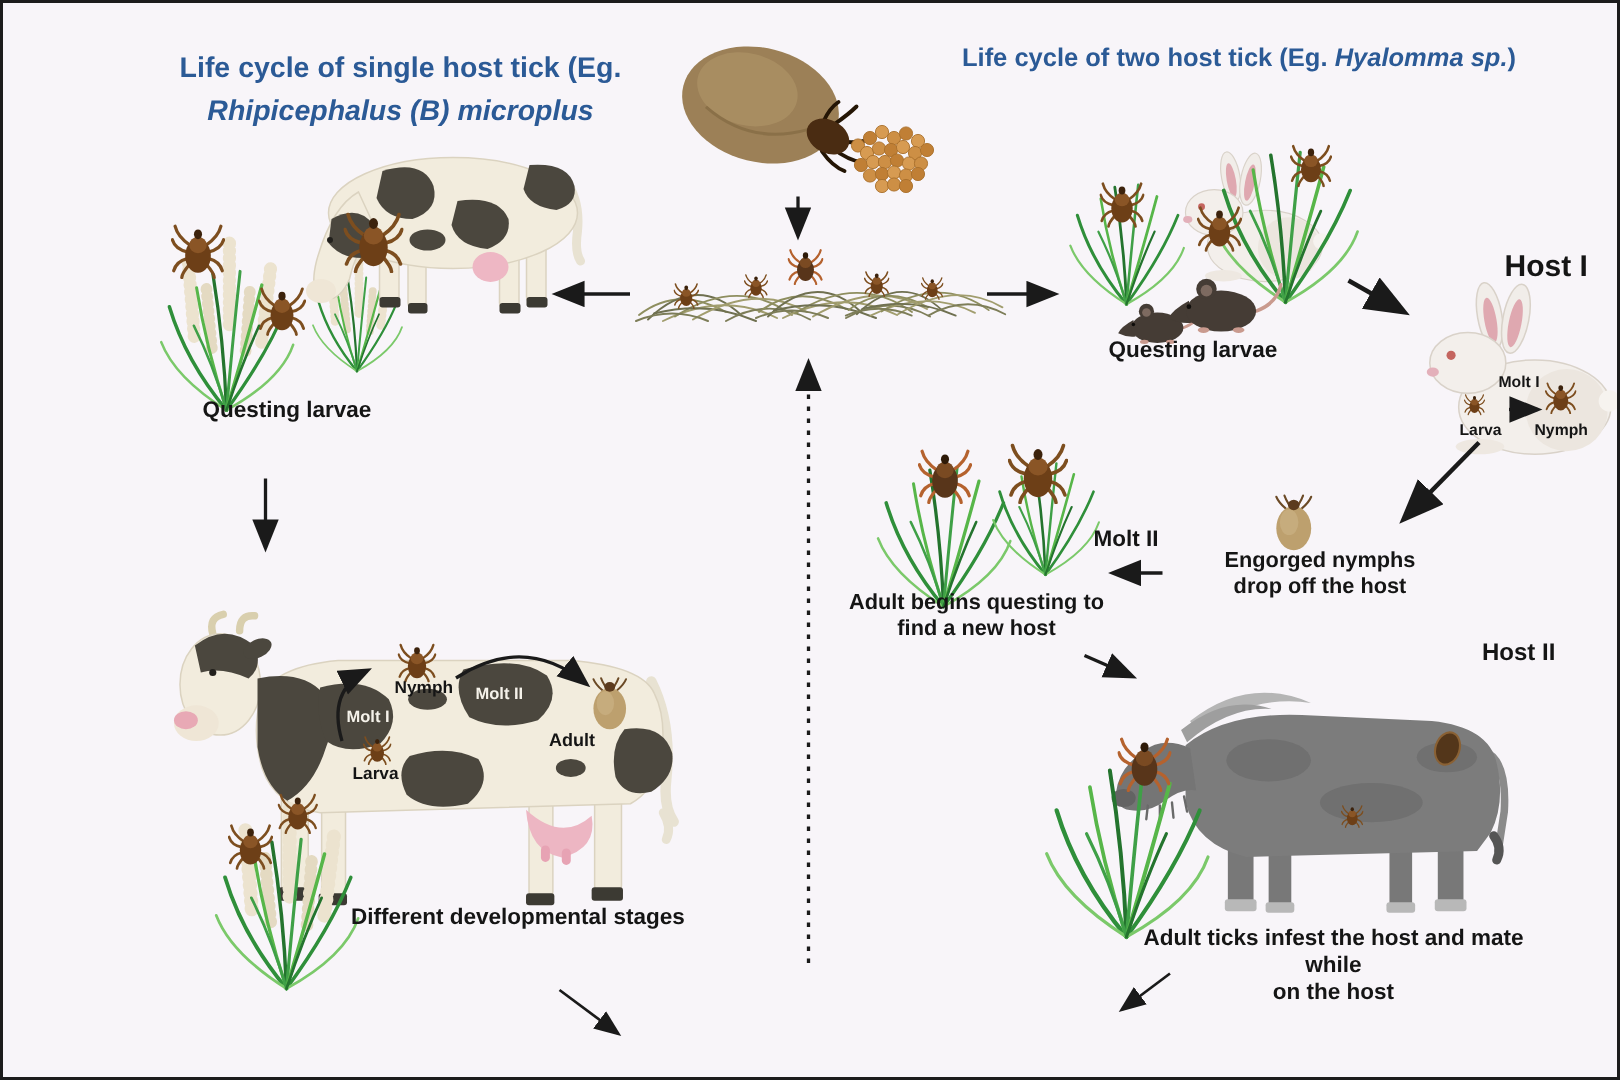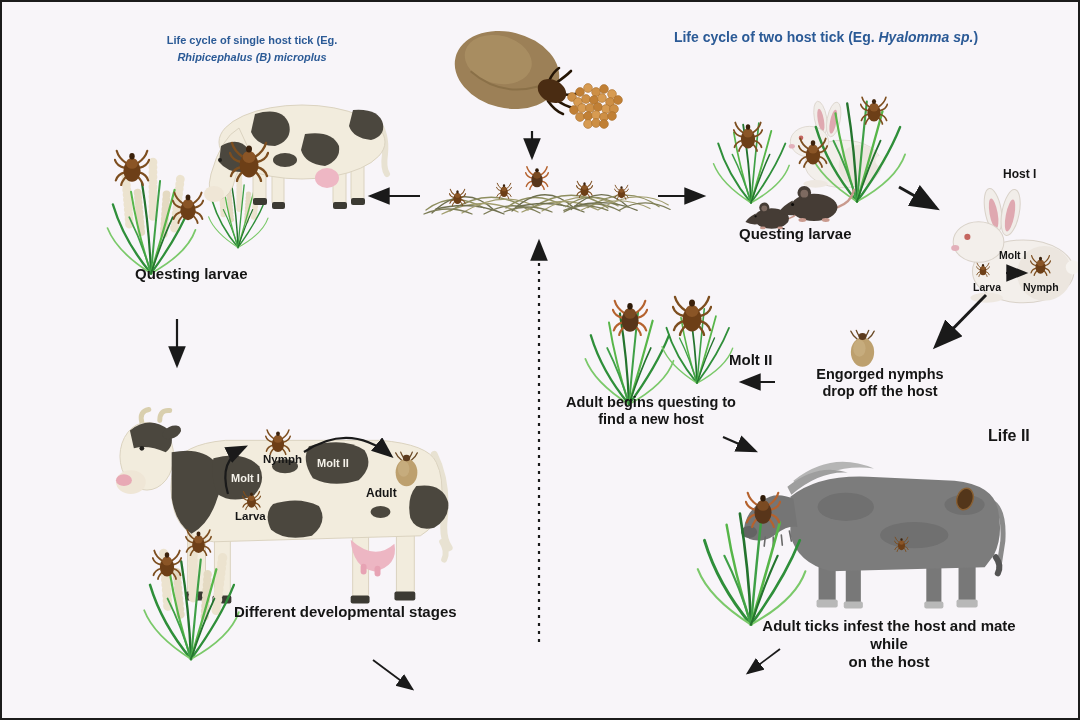--- a/index.html
+++ b/index.html
@@ -361,34 +361,34 @@
       <line x1="721" y1="435" x2="753" y2="449" marker-end="url(#ah)"></line>
       <line x1="778" y1="647" x2="746" y2="671" marker-end="url(#ah)" stroke-width="1.8"></line>
       <line x1="371" y1="658" x2="410" y2="687" marker-end="url(#ah)" stroke-width="1.8"></line>
       <path d="M226 492 Q216 458 243 445" marker-end="url(#ah)"></path>
       <path d="M302 450 Q348 420 389 454" marker-end="url(#ah)"></path>
       <line x1="1004" y1="271" x2="1023" y2="271" marker-end="url(#ah)"></line>
       <line x1="537" y1="640" x2="537" y2="240" stroke-dasharray="3 5" marker-end="url(#ah)"></line>
     </g>
   </svg>
 
-  <div class="lbl blue ctr" style="left:81px;top:30px;width:338px;font-size:11px;line-height:1.5;">
+  <div class="lbl blue ctr" style="left:96px;top:30px;width:338px;font-size:19px;line-height:1.5;">
     <div>Life cycle of single host tick  (Eg.</div>
     <div class="it">Rhipicephalus (B) microplus</div>
   </div>
 
-  <div class="lbl blue ctr" style="left:628px;top:27px;width:392px;font-size:14px;">
+  <div class="lbl blue ctr" style="left:628px;top:27px;width:392px;font-size:17px;">
     <span>Life cycle of two host tick (Eg. </span><span class="it">Hyalomma sp.</span><span>)</span>
   </div>
 
   <div class="lbl" style="left:133px;top:263px;font-size:15px;">Questing larvae</div>
   <div class="lbl" style="left:737px;top:223px;font-size:15px;">Questing larvae</div>
 
-  <div class="lbl" style="left:1001px;top:165px;font-size:12px;">Host I</div>
-  <div class="lbl" style="left:986px;top:425px;font-size:16px;">Life II</div>
+  <div class="lbl" style="left:1001px;top:165px;font-size:20px;">Host I</div>
+  <div class="lbl" style="left:986px;top:425px;font-size:16px;">Host II</div>
 
   <div class="lbl" style="left:997px;top:247px;font-size:10.5px;">Molt I</div>
   <div class="lbl" style="left:971px;top:279px;font-size:10.5px;">Larva</div>
   <div class="lbl" style="left:1021px;top:279px;font-size:10.5px;">Nymph</div>
 
   <div class="lbl" style="left:727px;top:349px;font-size:15px;">Molt II</div>
 
   <div class="lbl ctr" style="left:783px;top:364px;width:190px;font-size:14.5px;line-height:1.18;">
     <div>Engorged nymphs</div>
     <div>drop off the host</div>

